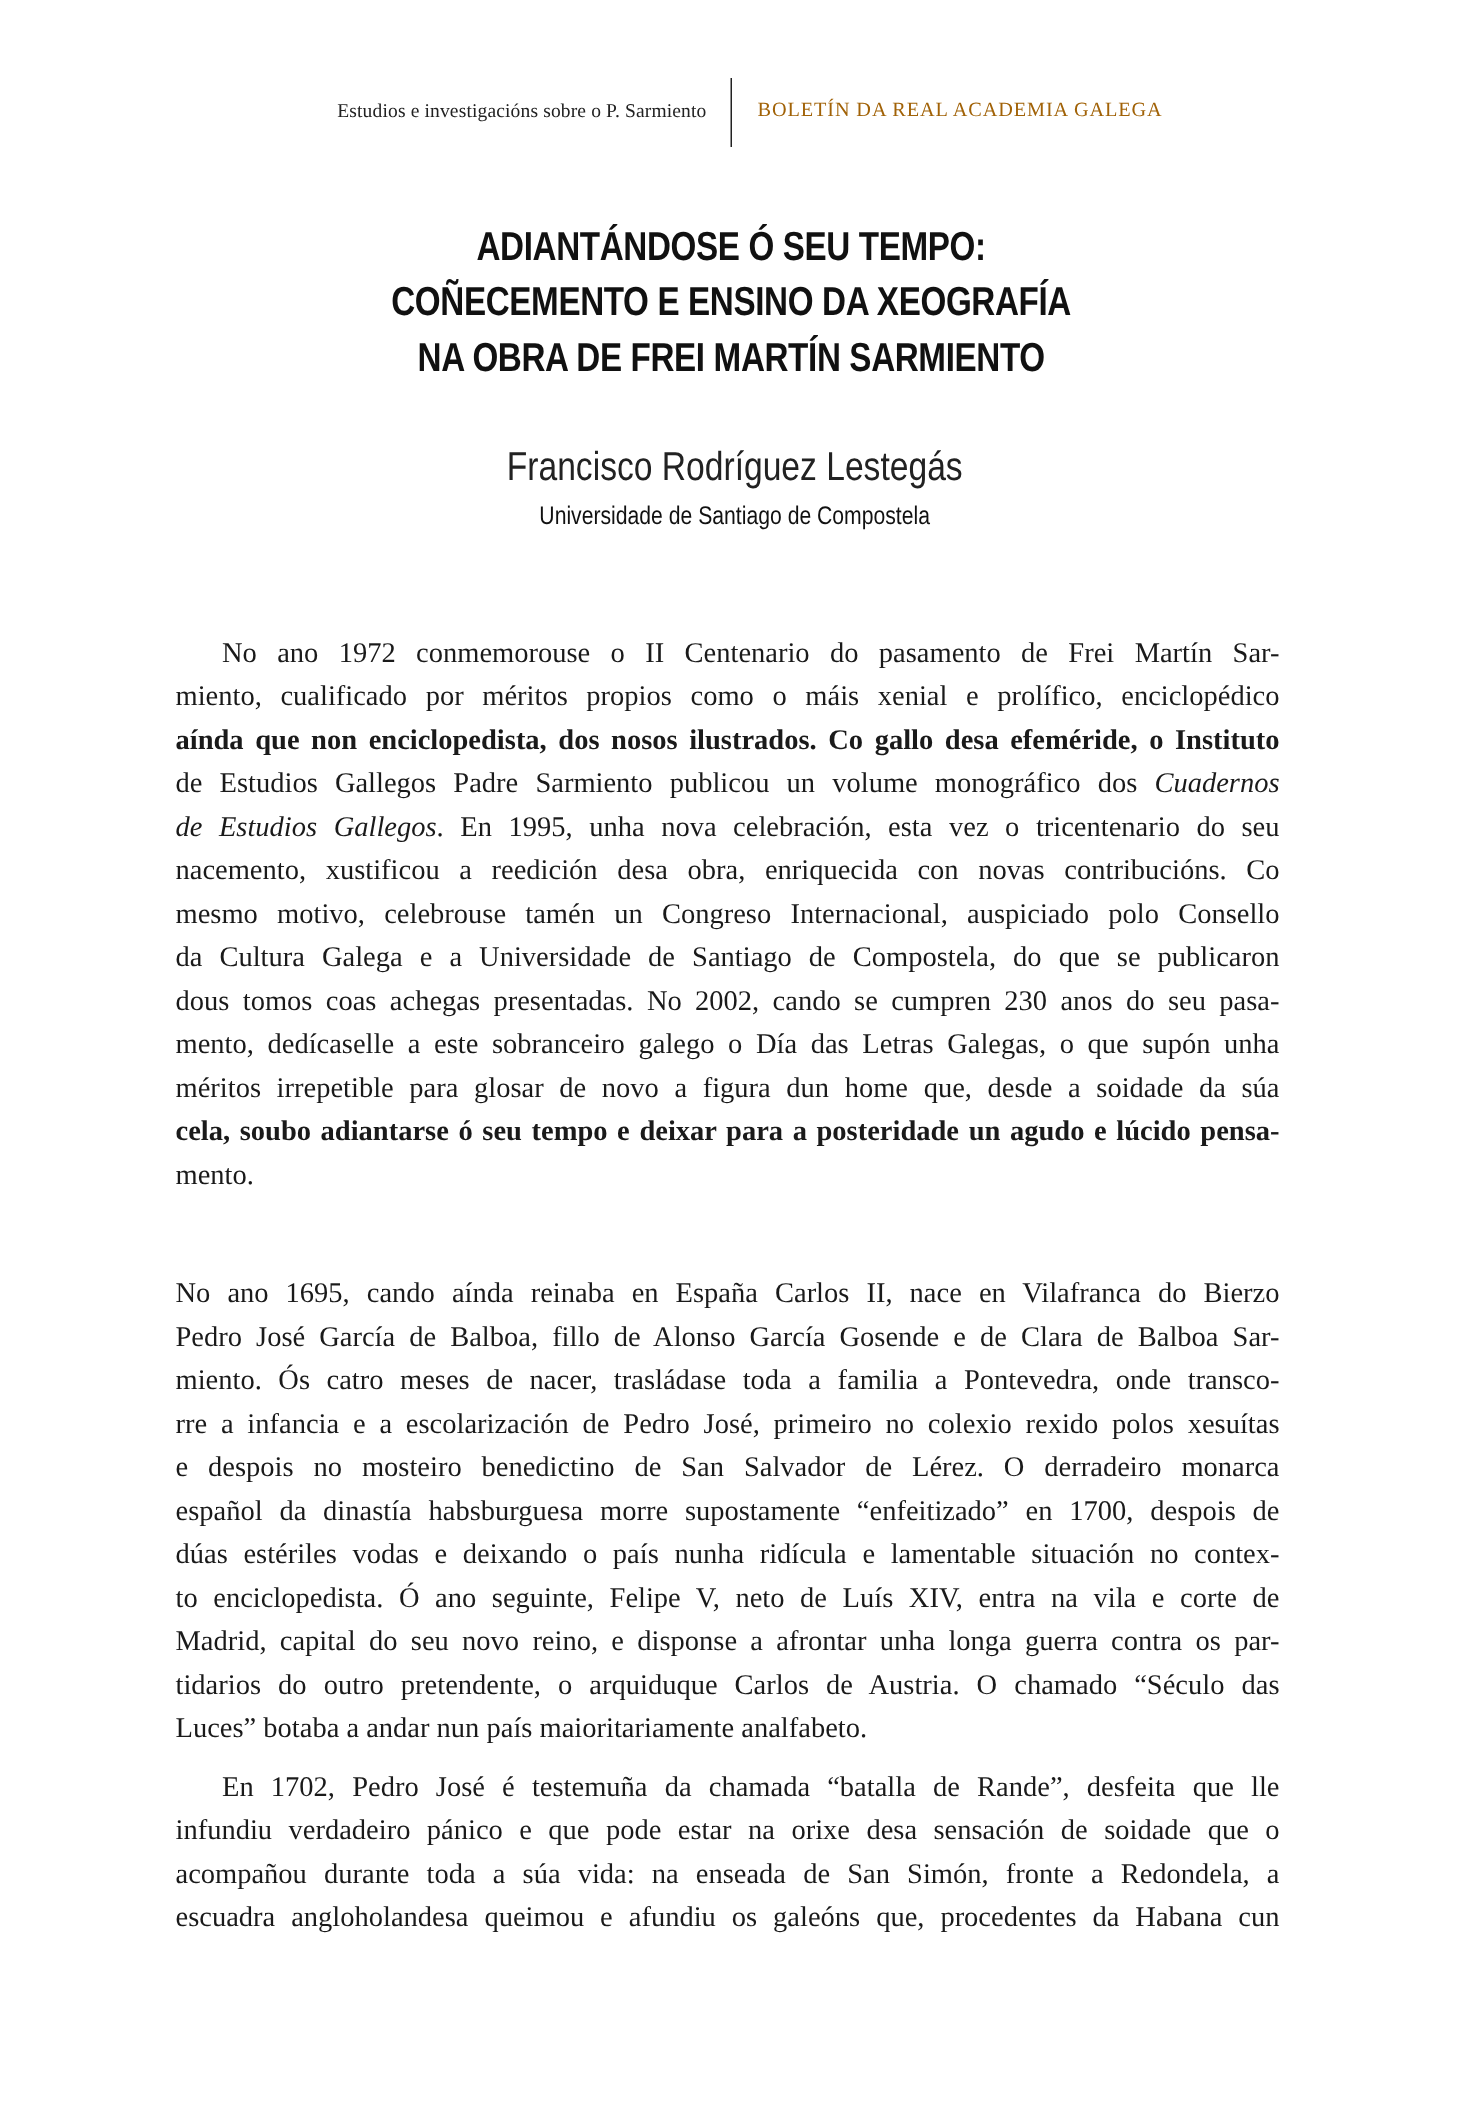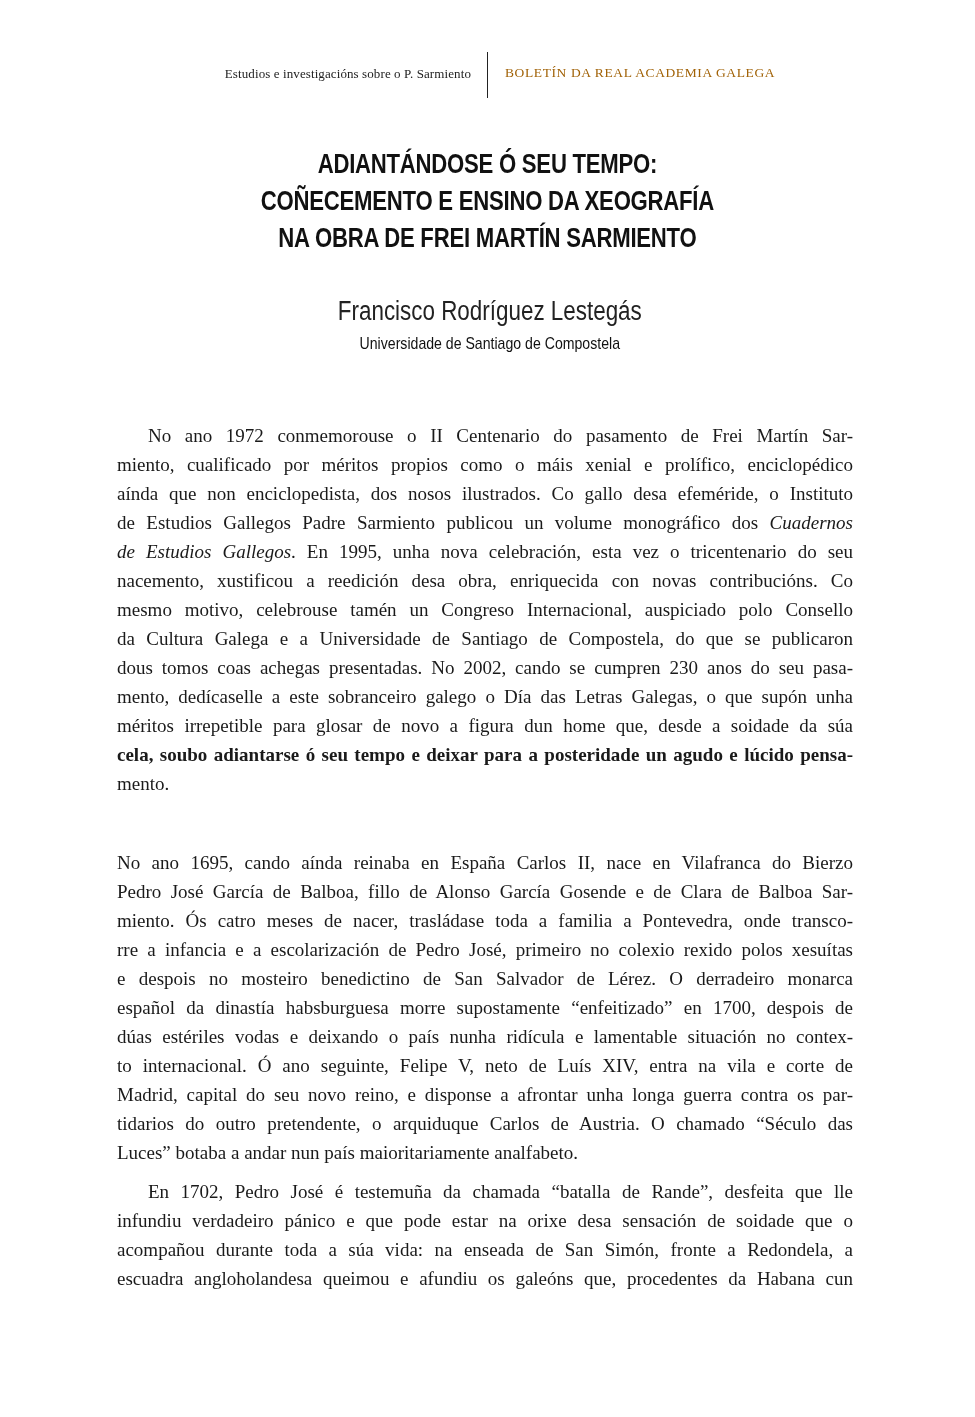--- a/index.html
+++ b/index.html
@@ -46,21 +46,21 @@
     <div>COÑECEMENTO E ENSINO DA XEOGRAFÍA</div>
     <div>NA OBRA DE FREI MARTÍN SARMIENTO</div>
   </div>
 
   <div class="author">Francisco Rodríguez Lestegás</div>
   <div class="affiliation">Universidade de Santiago de Compostela</div>
 
   <div class="body-text" style="top:421px;">
     <div class="line indent" style="top:0px;">No ano 1972 conmemorouse o II Centenario do pasamento de Frei Martín Sar-</div>
     <div class="line" style="top:29px;">miento, cualificado por méritos propios como o máis xenial e prolífico, enciclopédico</div>
-    <div class="line" style="top:58px;">aínda que non enciclopedista, dos nosos ilustrados. Co gallo desa efeméride, o Instituto</div>
+    <div class="line" style="top:58px;font-weight:bold;">aínda que non enciclopedista, dos nosos ilustrados. Co gallo desa efeméride, o Instituto</div>
     <div class="line" style="top:87px;"><span>de Estudios Gallegos Padre Sarmiento publicou un volume monográfico dos</span> <i>Cuadernos</i></div>
     <div class="line" style="top:116px;"><i>de Estudios Gallegos</i><span>. En 1995, unha nova celebración, esta vez o tricentenario do seu</span></div>
     <div class="line" style="top:145px;">nacemento, xustificou a reedición desa obra, enriquecida con novas contribucións. Co</div>
     <div class="line" style="top:174px;">mesmo motivo, celebrouse tamén un Congreso Internacional, auspiciado polo Consello</div>
     <div class="line" style="top:203px;">da Cultura Galega e a Universidade de Santiago de Compostela, do que se publicaron</div>
     <div class="line" style="top:232px;">dous tomos coas achegas presentadas. No 2002, cando se cumpren 230 anos do seu pasa-</div>
     <div class="line" style="top:261px;">mento, dedícaselle a este sobranceiro galego o Día das Letras Galegas, o que supón unha</div>
     <div class="line" style="top:290px;">méritos irrepetible para glosar de novo a figura dun home que, desde a soidade da súa</div>
     <div class="line" style="top:319px;font-weight:bold;">cela, soubo adiantarse ó seu tempo e deixar para a posteridade un agudo e lúcido pensa-</div>
     <div class="line last" style="top:348px;">mento.</div>
@@ -68,21 +68,21 @@
 
 
   <div class="body-text" style="top:848px;">
     <div class="line" style="top:0px;">No ano 1695, cando aínda reinaba en España Carlos II, nace en Vilafranca do Bierzo</div>
     <div class="line" style="top:29px;">Pedro José García de Balboa, fillo de Alonso García Gosende e de Clara de Balboa Sar-</div>
     <div class="line" style="top:58px;">miento. Ós catro meses de nacer, trasládase toda a familia a Pontevedra, onde transco-</div>
     <div class="line" style="top:87px;">rre a infancia e a escolarización de Pedro José, primeiro no colexio rexido polos xesuítas</div>
     <div class="line" style="top:116px;">e despois no mosteiro benedictino de San Salvador de Lérez. O derradeiro monarca</div>
     <div class="line" style="top:145px;">español da dinastía habsburguesa morre supostamente “enfeitizado” en 1700, despois de</div>
     <div class="line" style="top:174px;">dúas estériles vodas e deixando o país nunha ridícula e lamentable situación no contex-</div>
-    <div class="line" style="top:203px;">to internacional. Ó ano seguinte, Felipe V, neto de Luís XIV, entra na vila e corte de</div>
+    <div class="line" style="top:203px;">to enciclopedista. Ó ano seguinte, Felipe V, neto de Luís XIV, entra na vila e corte de</div>
     <div class="line" style="top:232px;">Madrid, capital do seu novo reino, e disponse a afrontar unha longa guerra contra os par-</div>
     <div class="line" style="top:261px;">tidarios do outro pretendente, o arquiduque Carlos de Austria. O chamado “Século das</div>
     <div class="line last" style="top:290px;">Luces” botaba a andar nun país maioritariamente analfabeto.</div>
   </div>
 
   <div class="body-text" style="top:1177px;">
     <div class="line indent" style="top:0px;">En 1702, Pedro José é testemuña da chamada “batalla de Rande”, desfeita que lle</div>
     <div class="line" style="top:29px;">infundiu verdadeiro pánico e que pode estar na orixe desa sensación de soidade que o</div>
     <div class="line" style="top:58px;">acompañou durante toda a súa vida: na enseada de San Simón, fronte a Redondela, a</div>
     <div class="line" style="top:87px;">escuadra angloholandesa queimou e afundiu os galeóns que, procedentes da Habana cun</div>

